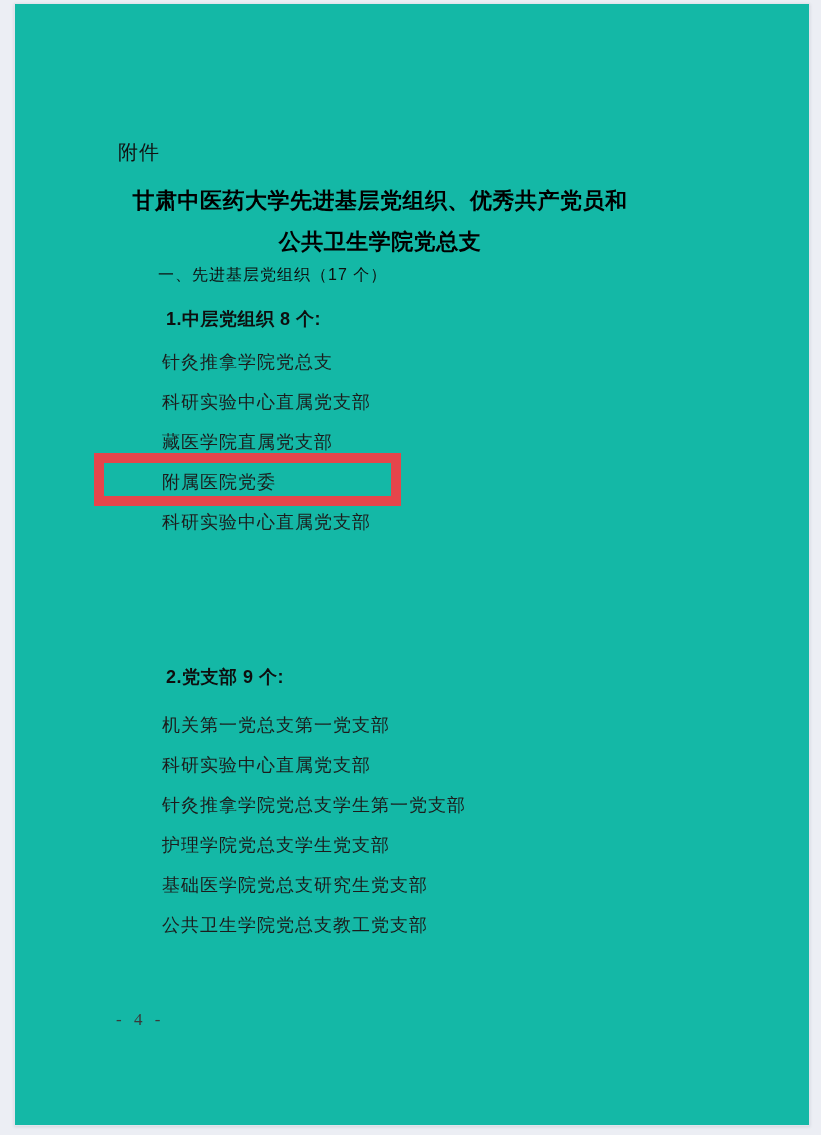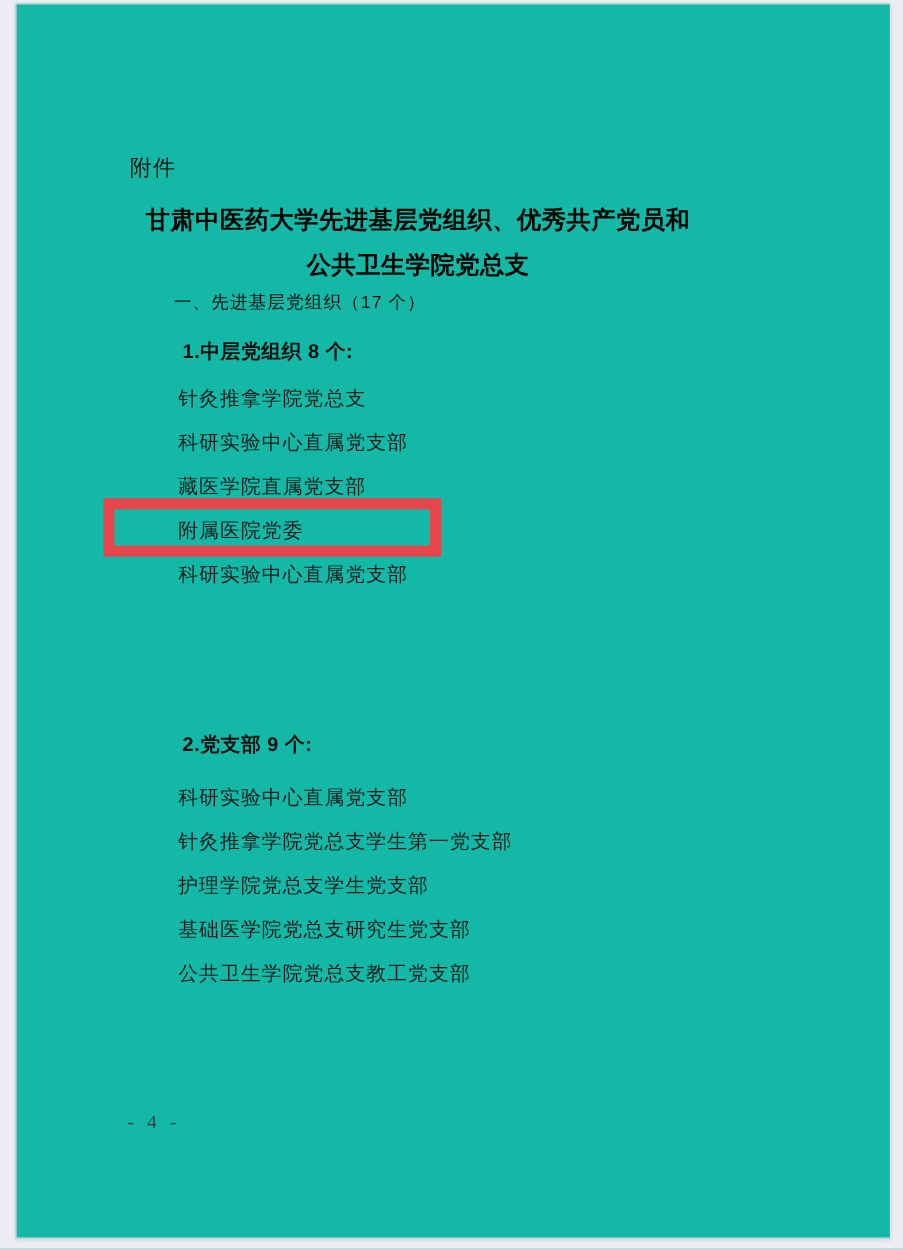--- a/index.html
+++ b/index.html
@@ -118,20 +118,21 @@
     <div class="item">针灸推拿学院党总支</div>
     <div class="item">科研实验中心直属党支部</div>
     <div class="item">藏医学院直属党支部</div>
     <div class="item">附属医院党委</div>
     <div class="item">科研实验中心直属党支部</div>
   </div>
 
   <div class="group-heading group2-heading">2.党支部 9 个:</div>
 
   <div class="org-list list2">
+    <div class="item">机关第一党总支第一党支部</div>
     <div class="item">科研实验中心直属党支部</div>
     <div class="item">针灸推拿学院党总支学生第一党支部</div>
     <div class="item">护理学院党总支学生党支部</div>
     <div class="item">基础医学院党总支研究生党支部</div>
     <div class="item">公共卫生学院党总支教工党支部</div>
   </div>
 
   <div class="red-box"></div>
 
   <div class="page-number">- 4 -</div>

